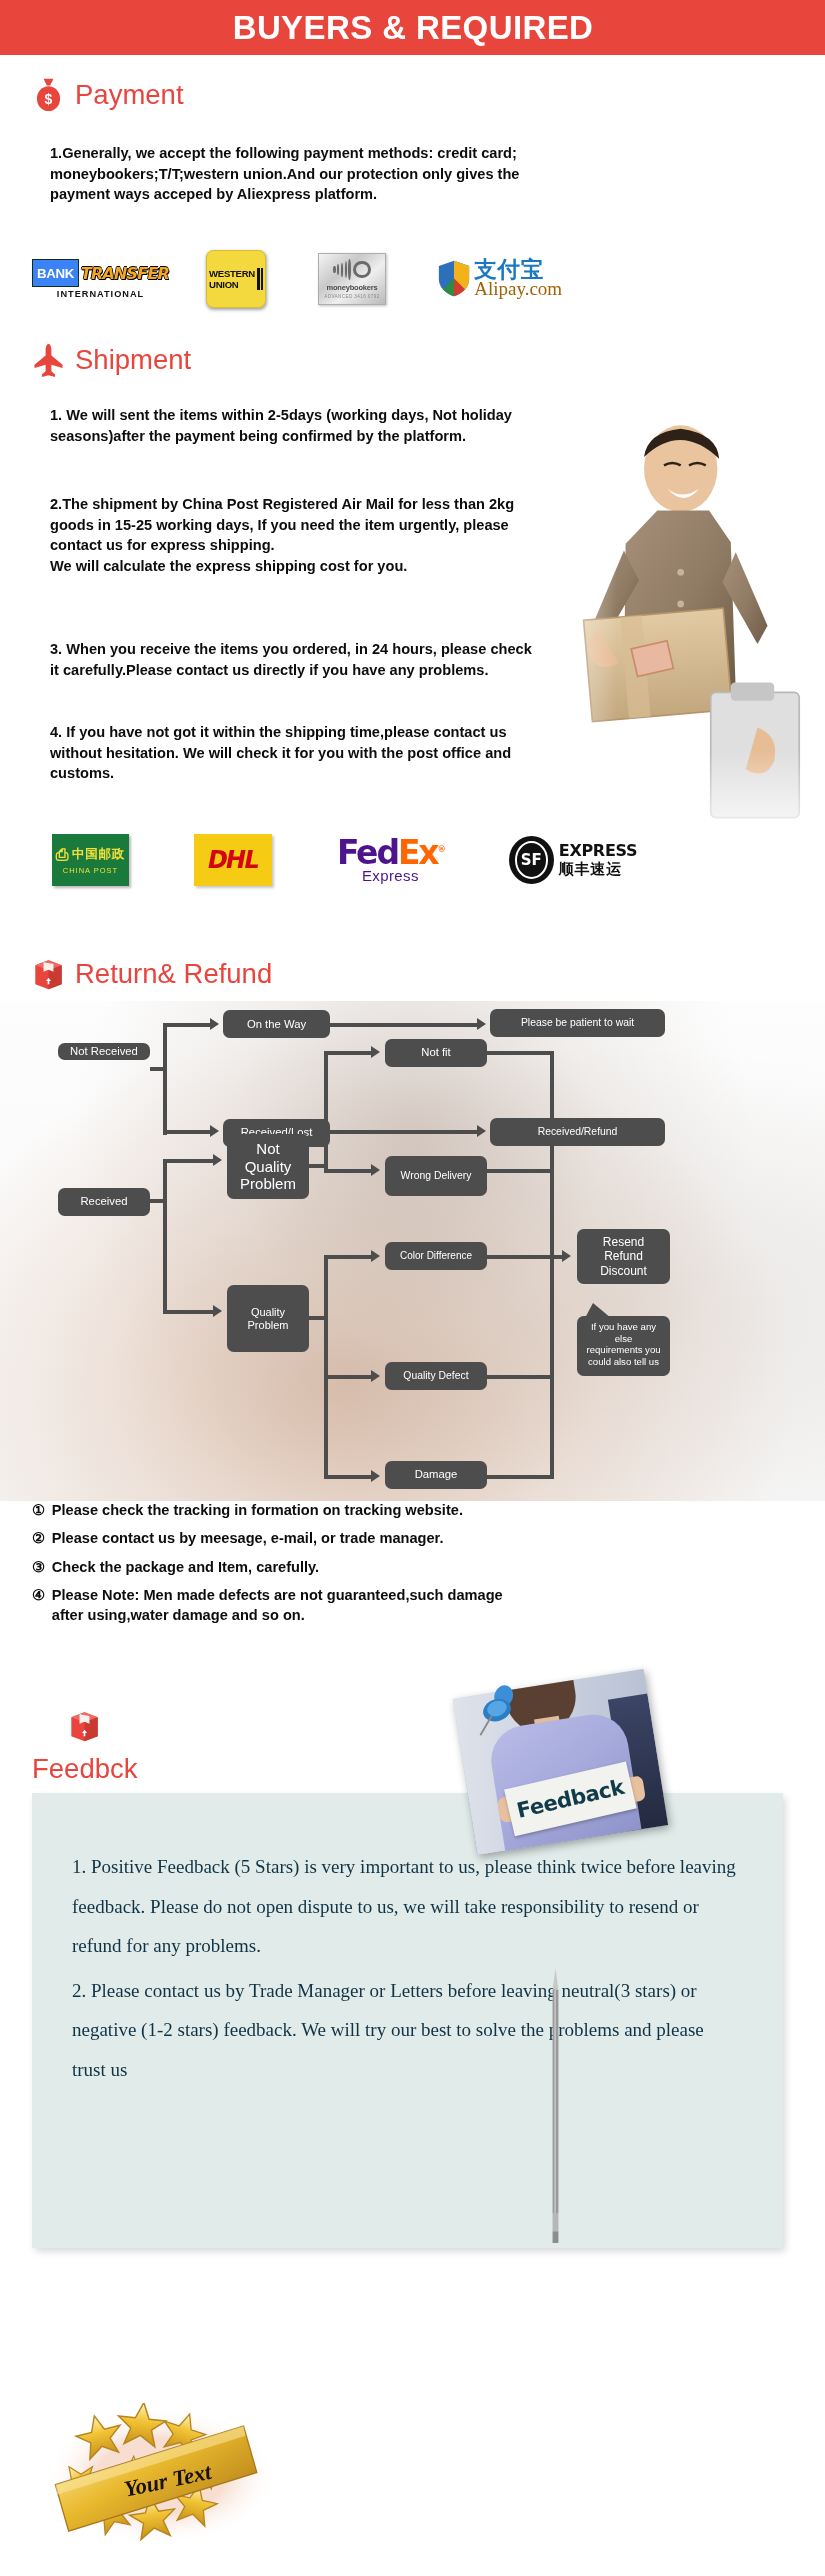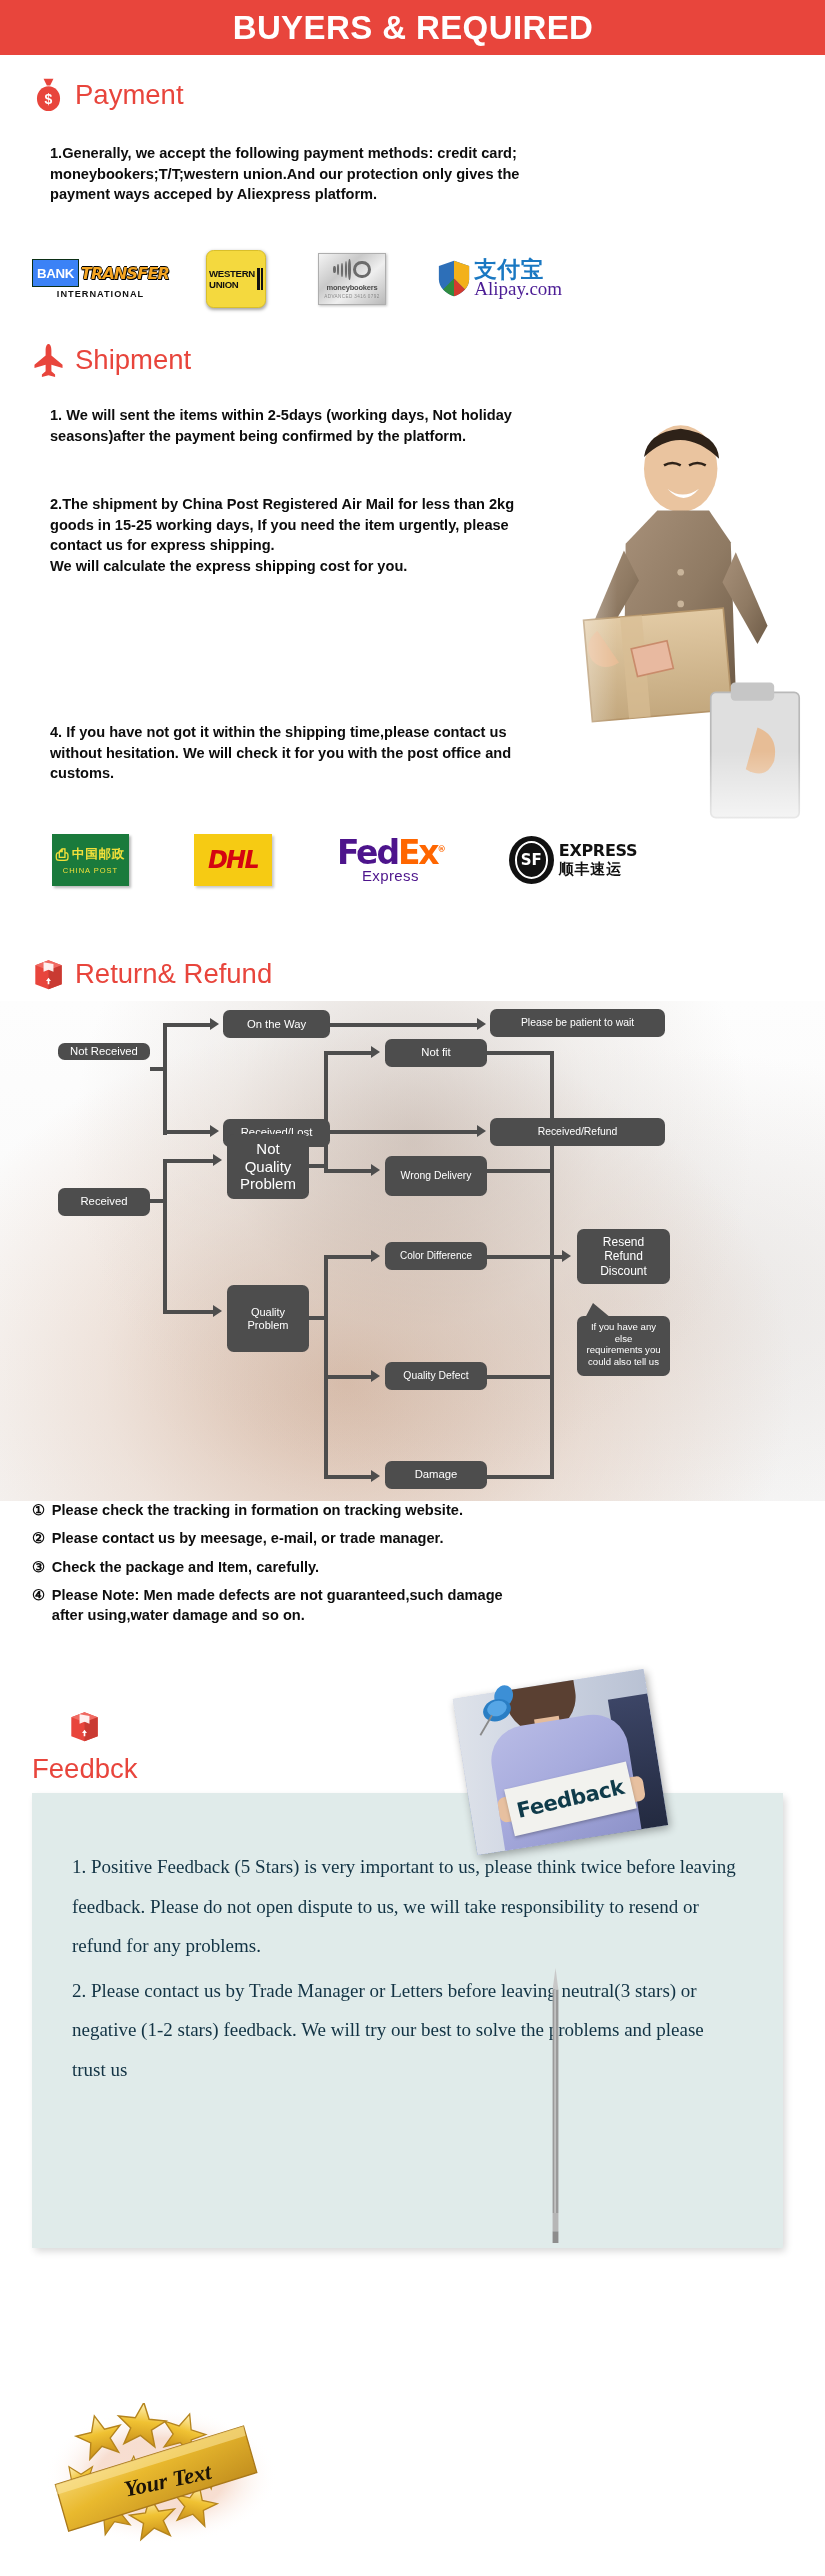--- a/index.html
+++ b/index.html
@@ -109,21 +109,21 @@
   .mb-word { font-size: 7.5px; font-weight: 700; color: #4a4a4a; margin-top: 2.5px; letter-spacing: -0.2px; }
   .mb-tiny { font-size: 4.6px; color: #8a8a8a; margin-top: 2.5px; letter-spacing: 0.4px; }
 
   .logo-alipay { display: flex; align-items: center; gap: 4.2px; }
   .ali-shield { width: 32px; height: 37px; flex: 0 0 auto; }
   .ali-texts { display: flex; flex-direction: column; align-items: flex-start; }
   .ali-cn {
     font-size: 22.5px; color: #1a78c2; font-weight: 700; line-height: 1;
     font-family: "DejaVu Sans", sans-serif; letter-spacing: 0.8px;
   }
-  .ali-com { font-size: 19px; color: #4c1d95; font-family: "Liberation Serif", serif; line-height: 1.1; margin-top: -1.7px; }
+  .ali-com { font-size: 19px; color: #a16207; font-family: "Liberation Serif", serif; line-height: 1.1; margin-top: -1.7px; }
 
   .logo-chinapost {
     width: 77px; height: 52px; background: #1a7a3c;
     display: flex; flex-direction: column; align-items: center; justify-content: center;
     box-shadow: 1.7px 1.7px 2.5px rgba(0,0,0,.28);
   }
   .cp-row { display: flex; align-items: center; gap: 3.3px; }
   .cp-mark { font-size: 16px; color: #f3e03a; font-weight: 700; font-family: "DejaVu Sans", sans-serif; }
   .cp-cn { font-size: 12.5px; color: #f3e03a; font-weight: 700; font-family: "DejaVu Sans", sans-serif; letter-spacing: 0.8px; }
   .cp-en { font-size: 7.5px; color: #f3e03a; letter-spacing: 1px; margin-top: 2.5px; }
@@ -418,20 +418,22 @@
       <rect x="0" y="400" width="340" height="120" fill="url(#fadeB)"></rect>
     </svg>
   </div>
 
   <div class="body-text" style="left:50px; top:405px; width:500px; z-index:3;">1. We will sent the items within 2-5days (working days, Not holiday
 seasons)after the payment being confirmed by the platform.</div>
   <div class="body-text" style="left:50px; top:494px; width:517px; z-index:3;">2.The shipment by China Post Registered Air Mail for less than  2kg
 goods in 15-25 working days, If  you need the item urgently, please
 contact us for express shipping.
 We will calculate the express shipping cost for you.</div>
+  <div class="body-text" style="left:50px; top:639px; width:542px; z-index:3;">3. When you receive the items you ordered, in 24 hours, please check
+ it carefully.Please contact us directly if you have any problems.</div>
   <div class="body-text" style="left:50px; top:722px; width:534px; z-index:3;">4. If you have not got it within the shipping time,please contact us
 without hesitation. We will check it for you with the post office and
 customs.</div>
 
   <div class="logo-row" style="left:52px; top:834px; width:734px; gap:65px; z-index:4;">
     <div class="logo-chinapost">
       <div class="cp-row">
         <span class="cp-mark">⎙</span>
         <span class="cp-cn">中国邮政</span>
       </div>

